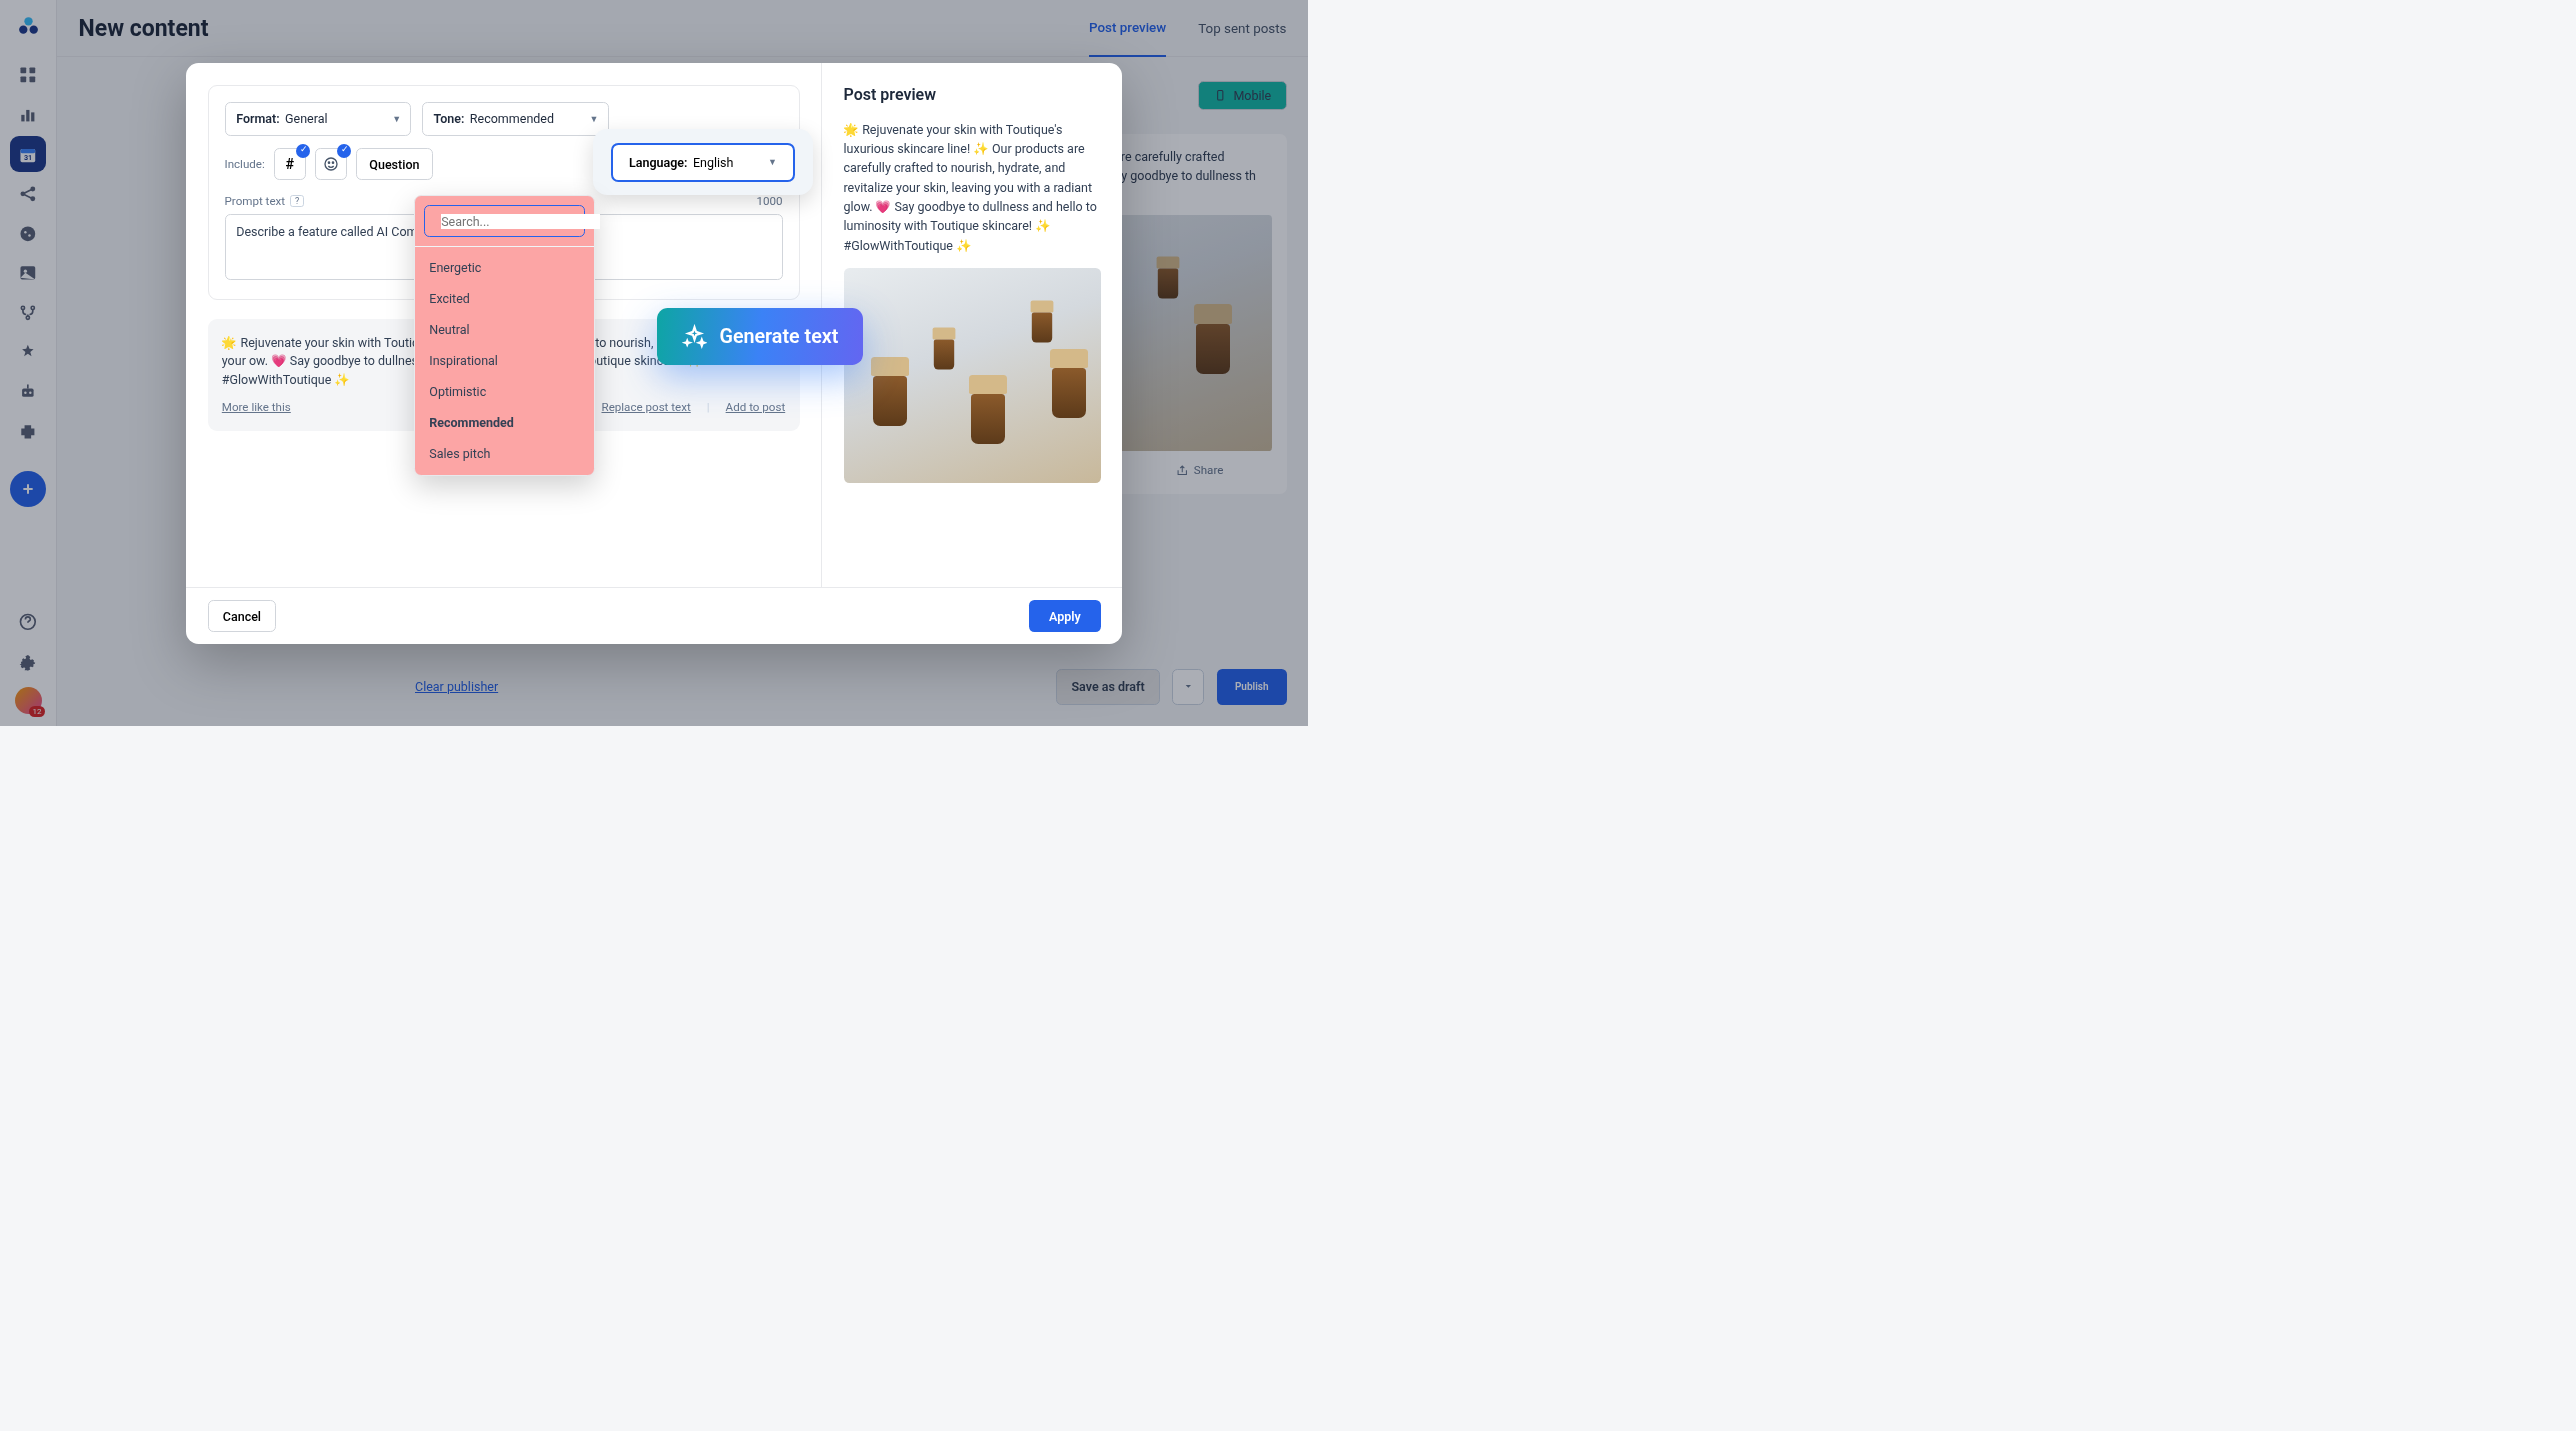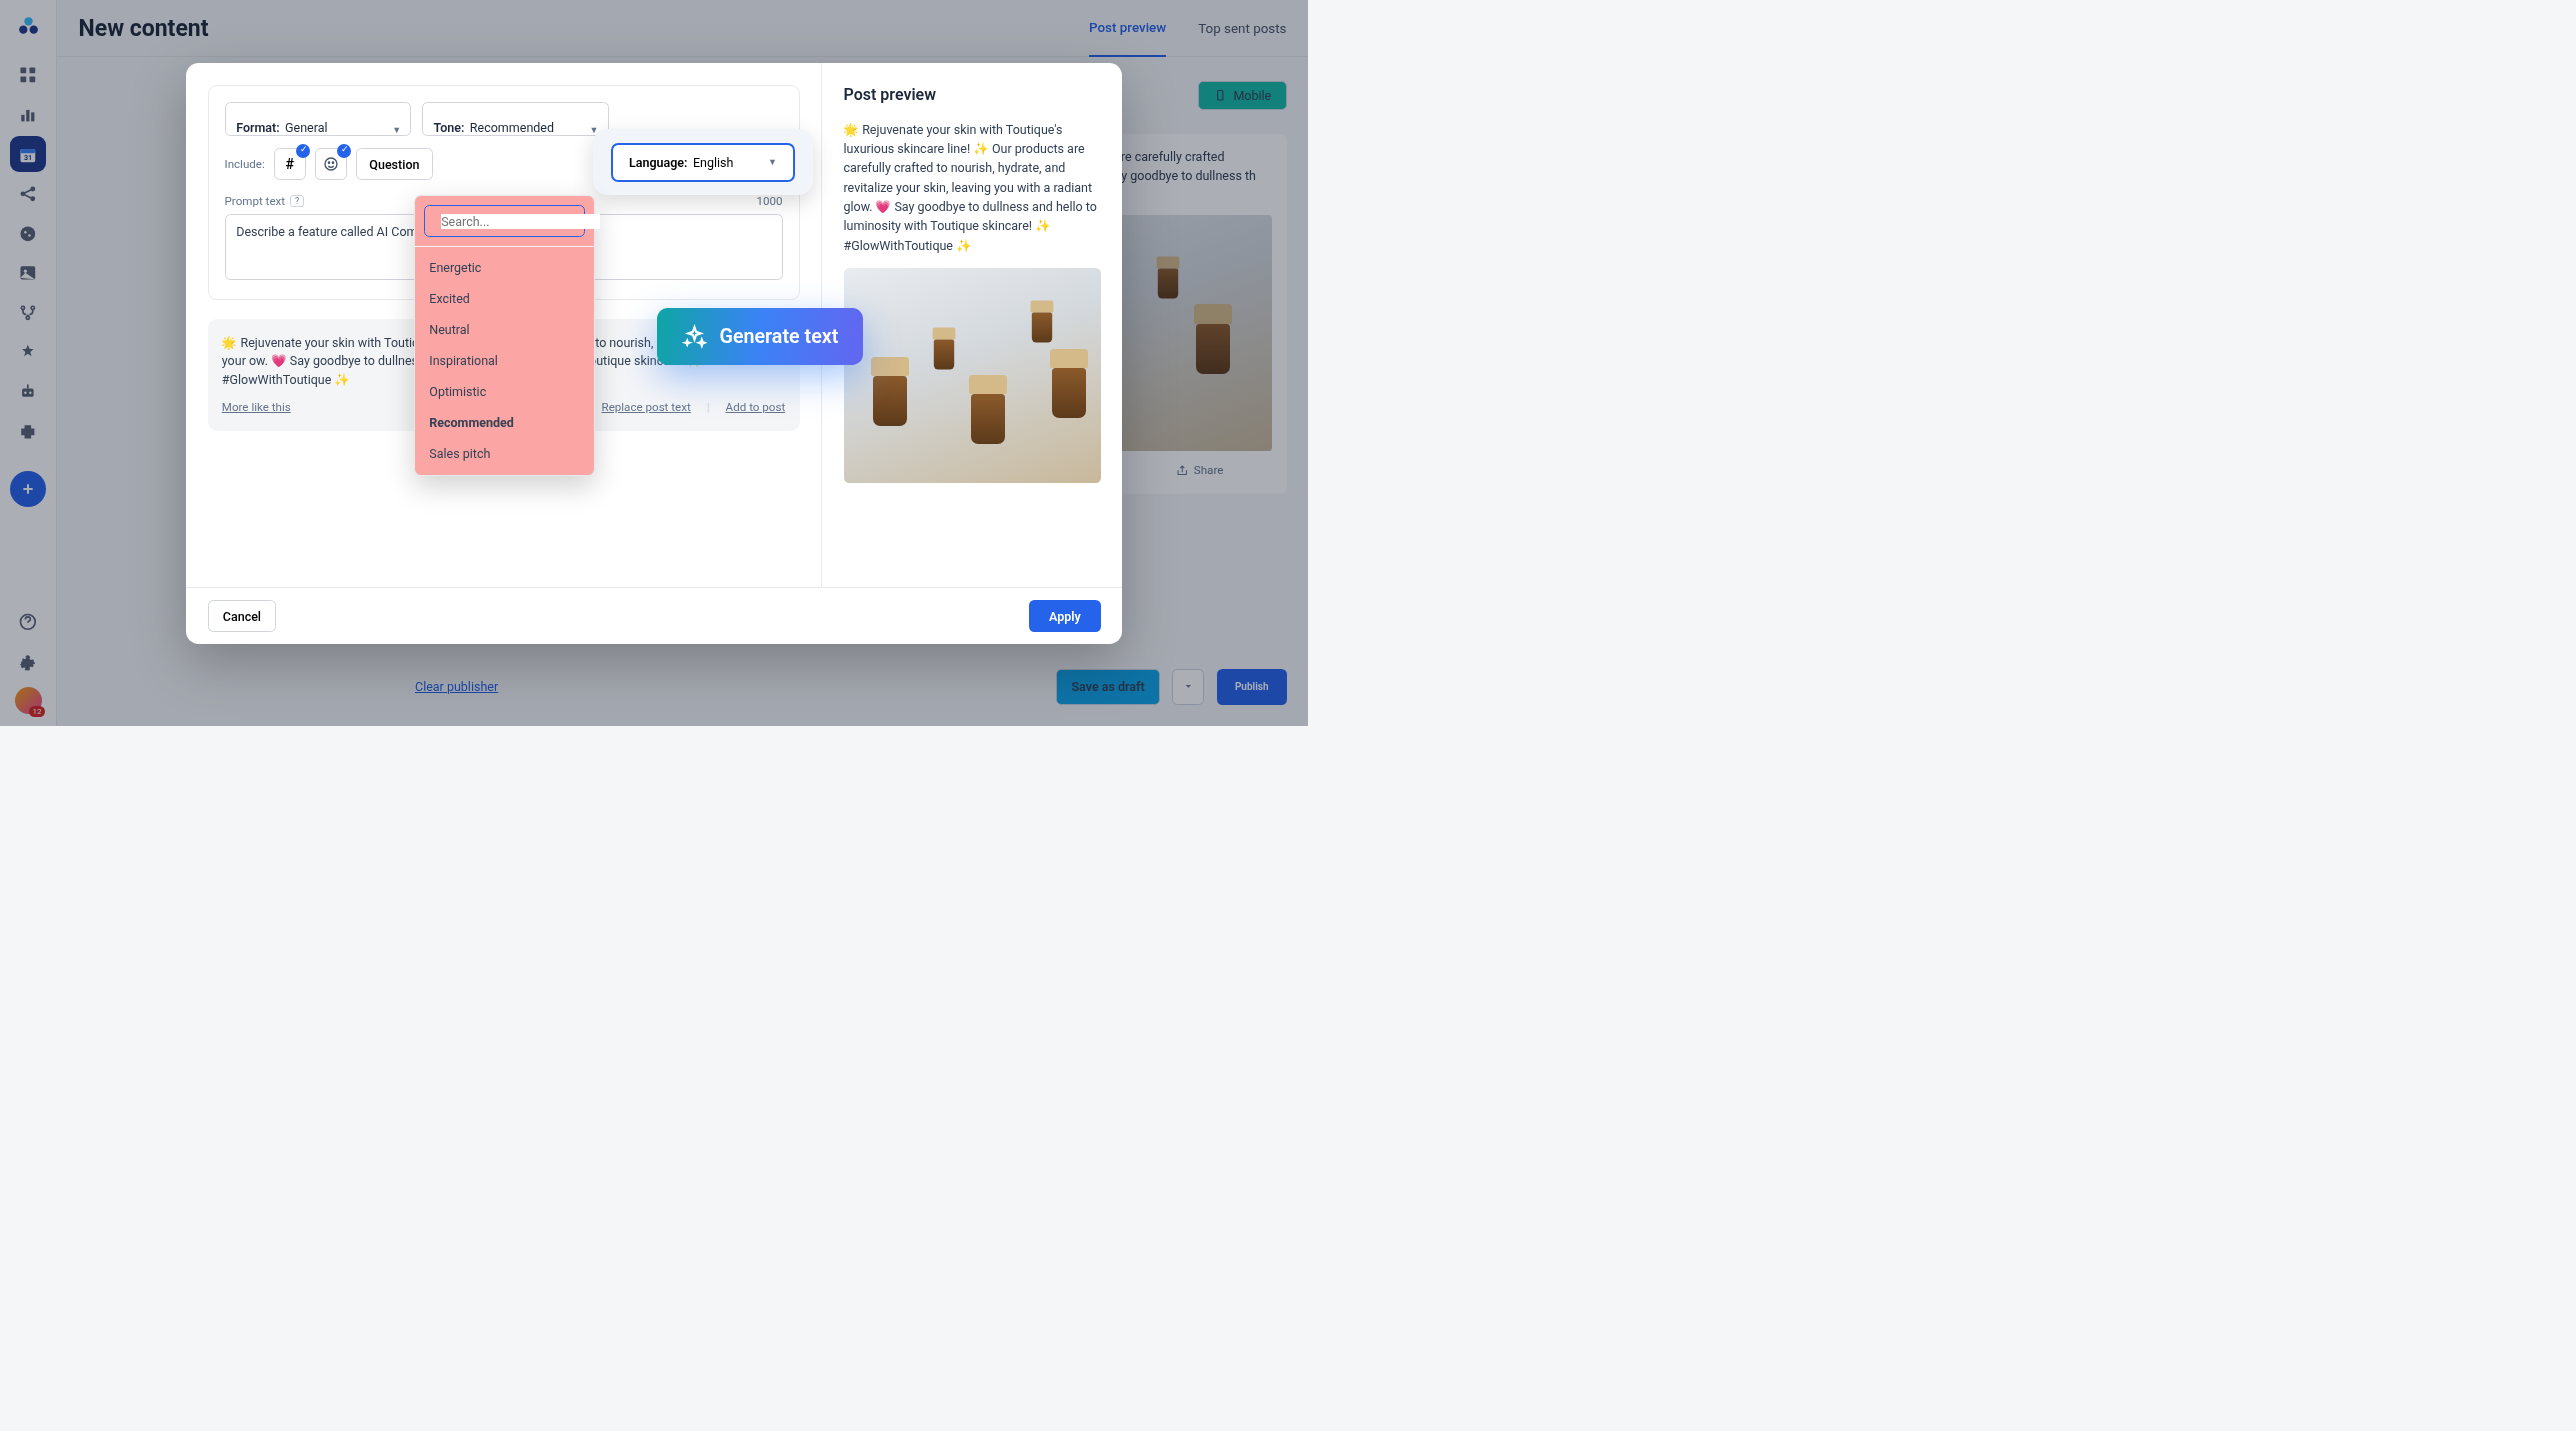--- a/index.html
+++ b/index.html
@@ -24,42 +24,42 @@
 .bg-tabs { position: absolute; right: 21.5px; top: 0; height: 57px; display: flex; align-items: center; gap: 32px; }
 .bg-tab { font-size: 13.4px; color: #475569; cursor: pointer; height:57px; display:flex; align-items:center; }
 .bg-tab.active { color: #2563eb; border-bottom: 2.7px solid #2563eb; font-weight:500; }
 .mobile-btn { position:absolute; right:21.5px; top:81px; height:29px; padding:0 14.3px; border:0.9px solid #d1d5db; border-radius:5.4px; background:#14b8a6; display:flex; align-items:center; gap:7.2px; font-size:12.5px; color:#334155; }
 .bg-post-card { position:absolute; right:21.5px; top:134px; width:340px; background:#fff; border-radius:7.2px; padding:14.3px; font-size:12.5px; color:#334155; line-height:1.5; }
 .bg-post-img { width:100%; height:236px; background:linear-gradient(160deg,#e8ecef 0%, #d4d9de 40%, #c8b89a 100%); border-radius:3.6px; margin-top:10.7px; position:relative; overflow:hidden; }
 .social-actions { display:flex; justify-content:space-around; margin-top:10.7px; color:#64748b; font-size:11.6px; }
 .social-actions span { display:flex; align-items:center; gap:5.4px; }
 .bottom-bar { position:absolute; bottom:21.5px; right:21.5px; display:flex; gap:12.5px; align-items:center; }
 .clear-link { position:absolute; bottom:32px; left:358px; color:#2563eb; text-decoration:underline; font-size:12.5px; }
-.draft-btn { height:36px; padding:0 14.3px; border:0.9px solid #cbd5e1; background:#0ea5e9; border-radius:5.4px; font-size:12.5px; font-weight:600; color:#334155; }
+.draft-btn { height:36px; padding:0 14.3px; border:0.9px solid #cbd5e1; background:#e5e5e5; border-radius:5.4px; font-size:12.5px; font-weight:600; color:#334155; }
 .draft-caret { width:32px; height:36px; border:0.9px solid #cbd5e1; background:#fff; border-radius:5.4px; display:flex; align-items:center; justify-content:center; }
 .publish-btn { height:36px; padding:0 18px; background:#2563eb; color:#fff; border-radius:5.4px; font-size:10px; font-weight:600; border:none; }
 
 
 .dim { position:absolute; inset:0; background:rgba(15,23,42,0.35); }
 
 
 .modal { position:absolute; left:186px; top:63px; width:936px; height:581px; background:#fff; border-radius:12.5px; box-shadow:0 18px 54px rgba(0,0,0,0.25); display:flex; flex-direction:column; }
 .modal-header { height:52px; display:flex; align-items:center; padding:0 21.5px; border-bottom:0.9px solid #e8e9ec; }
 .sparkle-icon { width:18px; height:18px; margin-right:9px; color:#475569; }
 .modal-title { font-size:15px; font-weight:600; color:#1e293b; }
 .modal-body { flex:1; display:flex; overflow:hidden; }
 .left-pane { width:635px; padding:21.5px; overflow:hidden; display:flex; flex-direction:column; }
 .right-pane { flex:1; border-left:0.9px solid #e8e9ec; padding:21.5px; overflow:hidden; }
 .right-title { font-size:16px; font-weight:600; margin-bottom:16px; color:#1e293b; }
 .preview-text { font-size:12.5px; color:#334155; line-height:1.55; margin-bottom:12.5px; }
 .preview-img { width:100%; height:215px; border-radius:5.4px; background:linear-gradient(160deg,#e8ecef 0%, #d4d9de 40%, #c8b89a 100%); position:relative; overflow:hidden; }
 
 .config-card { background:#fff; border:0.9px solid #e8e9ec; border-radius:9px; padding:16px; }
 .dropdown-row { display:flex; gap:10.7px; margin-bottom:12.5px; }
-.dropdown { flex:1; height:34px; border:0.9px solid #d1d5db; border-radius:5.4px; display:flex; align-items:flex-end; padding:0 10.7px; font-size:12.5px; color:#1e293b; cursor:pointer; position:relative; }
+.dropdown { flex:1; height:34px; border:0.9px solid #d1d5db; border-radius:5.4px; display:flex; align-items:center; padding:0 10.7px; font-size:12.5px; color:#1e293b; cursor:pointer; position:relative; }
 .dropdown .label { font-weight:600; margin-right:5.4px; }
 .dropdown .caret { position:absolute; right:9px; color:#64748b; font-size:9px; }
 
 .lang-highlight { position:absolute; left:593px; top:129px; width:220px; height:66px; background:#f1f5f9; border-radius:14.3px; display:flex; align-items:center; justify-content:center; z-index:5; box-shadow:0 7.2px 21.5px rgba(0,0,0,0.15); }
 .lang-inner { width:184px; height:39px; background:#fff; border:2.7px solid #2563eb; border-radius:7.2px; display:flex; align-items:center; padding:0 16px; font-size:12.5px; }
 .lang-inner .label { font-weight:600; margin-right:5.4px; }
 .lang-inner .caret { margin-left:auto; font-size:9px; color:#64748b; }
 
 .include-row { display:flex; align-items:center; gap:9px; }
 .include-label { font-size:11.6px; color:#64748b; }

